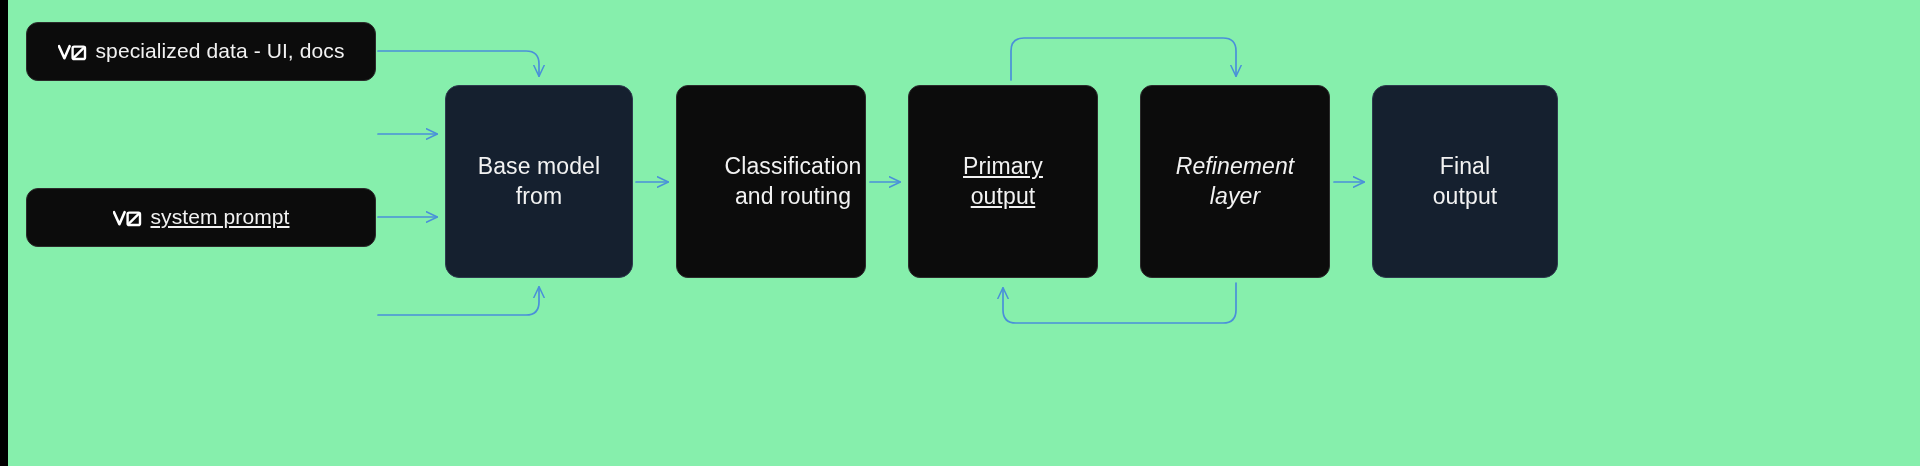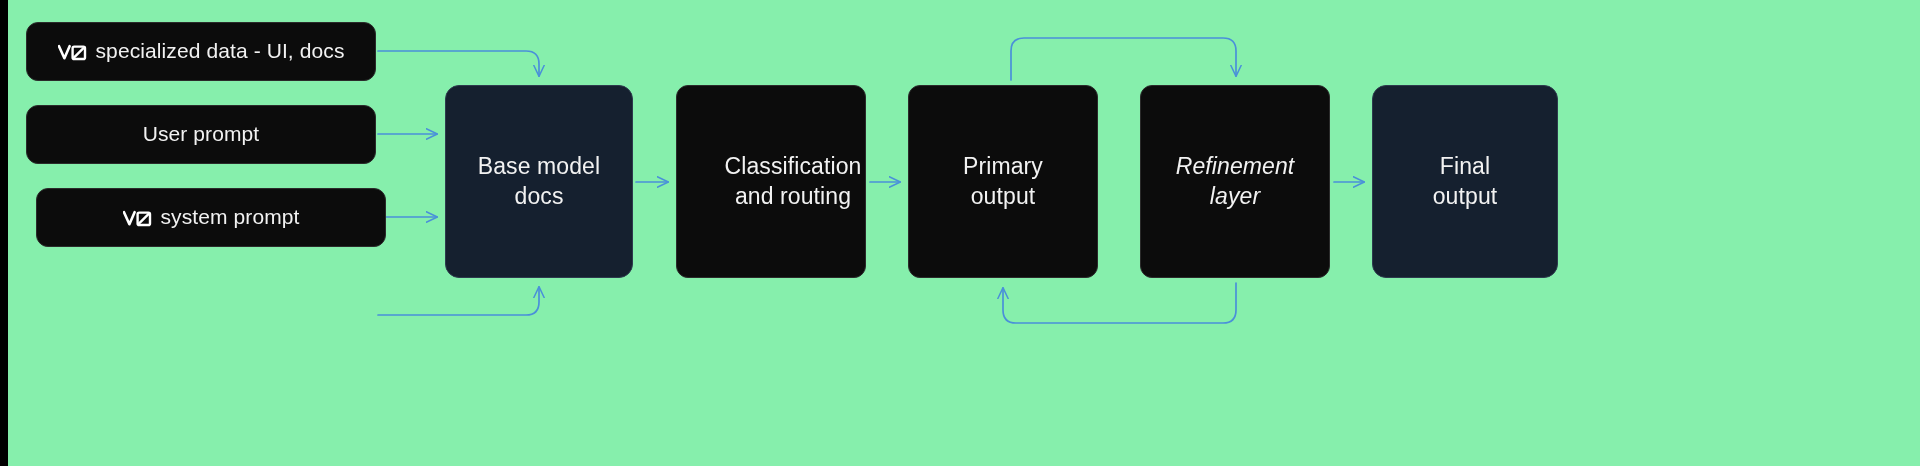--- a/index.html
+++ b/index.html
@@ -41,28 +41,28 @@
     border-radius: 14px;
   }
   
   .input-node { font-size: 21px; }
   .input-node .row {
     display: flex; align-items: center;
     justify-content: center; gap: 9px;
   }
   #node-specialized-data { left: 18px;  top: 22px;  width: 350px; height: 59px; }
   #node-user-prompt      { left: 18px;  top: 105px; width: 350px; height: 59px; }
-  #node-system-prompt    { left: 28px;  top: 188px; width: 350px; height: 59px; }
+  #node-system-prompt    { left: 18px;  top: 188px; width: 350px; height: 59px; text-decoration: underline; }
   #node-context          { left: 18px;  top: 271px; width: 350px; height: 89px; }
 
   
   .stage-node { font-size: 23px; }
   #node-base-model     { left: 437px;  top: 85px; width: 188px; height: 193px; }
   #node-classification { left: 668px;  top: 85px; width: 190px; height: 193px; padding-left: 44px; }
-  #node-primary-output { left: 900px;  top: 85px; width: 190px; height: 193px; }
+  #node-primary-output { left: 900px;  top: 85px; width: 190px; height: 193px; text-decoration: underline; }
   #node-refinement     { left: 1132px; top: 85px; width: 190px; height: 193px; font-style: italic; }
   #node-final-output   { left: 1364px; top: 85px; width: 186px; height: 193px; }
 
   
   .v0-icon {
     display: inline-block;
     width: 29px; height: 20px;
     flex: 0 0 auto;
     position: relative;
     top: 1px;
@@ -108,41 +108,38 @@
         <svg width="29" height="20" viewBox="0 0 29 20" xmlns="http://www.w3.org/2000/svg">
           <path d="M1 3.2 L6.4 15.2 L11.6 3.2" fill="none" stroke="#ffffff" stroke-width="2.6" stroke-linecap="round" stroke-linejoin="round"></path>
           <rect x="14.6" y="3.6" width="12.4" height="12.4" rx="1.6" fill="none" stroke="#ffffff" stroke-width="2.4"></rect>
           <path d="M15.4 15.2 L26.2 4.4" fill="none" stroke="#ffffff" stroke-width="2.4" stroke-linecap="round"></path>
         </svg>
       </span>
       <span class="node-label">specialized data - UI, docs</span>
     </span>
   </div>
 
-  <div class="node input-node" id="node-user-prompt">
-    <span class="node-label">User prompt</span>
-  </div>
 
   <div class="node input-node" id="node-system-prompt">
     <span class="row">
       <span class="v0-icon">
         <svg width="29" height="20" viewBox="0 0 29 20" xmlns="http://www.w3.org/2000/svg">
           <path d="M1 3.2 L6.4 15.2 L11.6 3.2" fill="none" stroke="#ffffff" stroke-width="2.6" stroke-linecap="round" stroke-linejoin="round"></path>
           <rect x="14.6" y="3.6" width="12.4" height="12.4" rx="1.6" fill="none" stroke="#ffffff" stroke-width="2.4"></rect>
           <path d="M15.4 15.2 L26.2 4.4" fill="none" stroke="#ffffff" stroke-width="2.4" stroke-linecap="round"></path>
         </svg>
       </span>
       <span class="node-label">system prompt</span>
     </span>
   </div>
 
 
   <div class="node stage-node accent" id="node-base-model">
     <span class="node-label">Base model
-docs</span>
+from</span>
   </div>
 
   <div class="node stage-node" id="node-classification">
     <span class="node-label">Classification
 and routing</span>
   </div>
 
   <div class="node stage-node" id="node-primary-output">
     <span class="node-label">Primary
 output</span>

